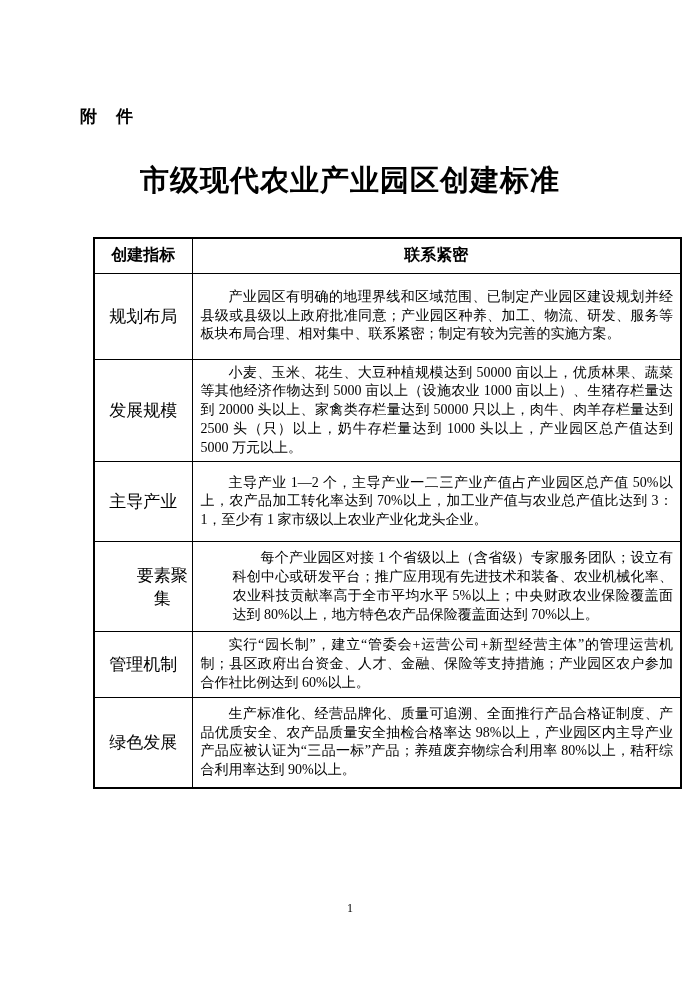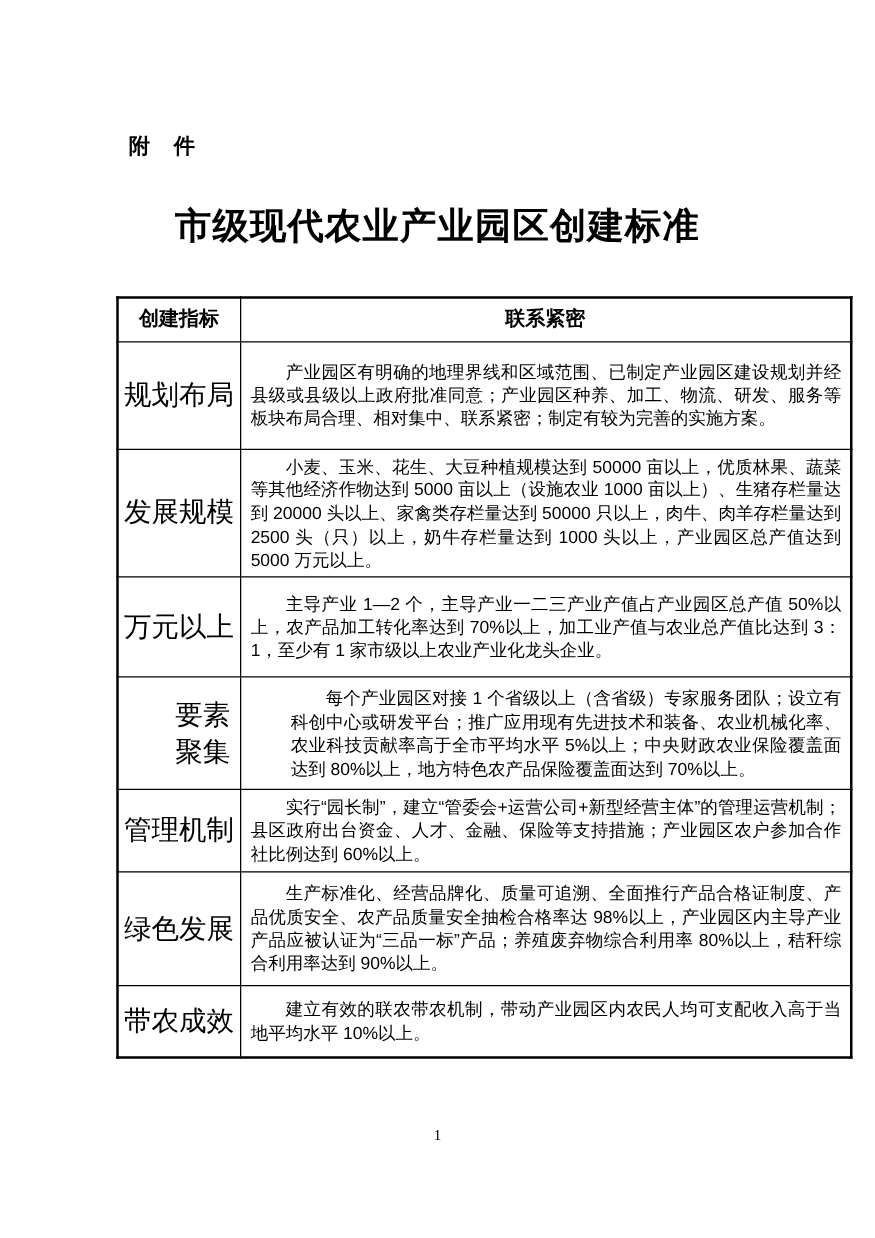--- a/index.html
+++ b/index.html
@@ -9,21 +9,21 @@
     height: 990px;
     background: #ffffff;
     position: relative;
     font-family: "Liberation Serif", "DejaVu Serif", serif;
     color: #000000;
     overflow: hidden;
   }
 
   .attachment {
     position: absolute;
-    left: 103px;
+    left: 80px;
     top: 105px;
     font-family: "Liberation Sans", "DejaVu Sans", sans-serif;
     font-weight: bold;
     font-size: 17px;
     letter-spacing: 1px;
   }
 
   .doc-title {
     position: absolute;
     top: 161px;
@@ -56,34 +56,34 @@
     height: 35px;
     font-family: "Liberation Sans", "DejaVu Sans", sans-serif;
     font-weight: bold;
     font-size: 16px;
     text-align: center;
     vertical-align: middle;
     padding: 2px;
   }
 
   td.cell-ind {
-    font-size: 22px;
+    font-size: 17px;
     text-align: center;
     vertical-align: middle;
     padding: 2px;
     font-family: "Liberation Serif", "DejaVu Serif", serif;
   }
   td.cell-con {
     font-size: 14px;
     line-height: 1.34;
     text-align: justify;
     vertical-align: middle;
     padding: 4px 7px 4px 8px;
     text-indent: 2em;
-    font-family: Liberation Sans, sans-serif;
+    font-family: Liberation Serif, serif;
   }
 
   
   tbody tr:nth-child(1) td { height: 86px; }
   tbody tr:nth-child(2) td { height: 100px; }
   tbody tr:nth-child(3) td { height: 80px; }
   tbody tr:nth-child(4) td { height: 90px; padding-left: 40px; }
   tbody tr:nth-child(5) td { height: 62px; }
   tbody tr:nth-child(6) td { height: 91px; }
   tbody tr:nth-child(7) td { height: 58px; }
@@ -114,35 +114,31 @@
   <tbody id="table-body">
       <tr>
         <td class="cell-ind">规划布局</td>
         <td class="cell-con">产业园区有明确的地理界线和区域范围、已制定产业园区建设规划并经县级或县级以上政府批准同意；产业园区种养、加工、物流、研发、服务等板块布局合理、相对集中、联系紧密；制定有较为完善的实施方案。</td>
       </tr>
       <tr>
         <td class="cell-ind">发展规模</td>
         <td class="cell-con">小麦、玉米、花生、大豆种植规模达到 50000 亩以上，优质林果、蔬菜等其他经济作物达到 5000 亩以上（设施农业 1000 亩以上）、生猪存栏量达到 20000 头以上、家禽类存栏量达到 50000 只以上，肉牛、肉羊存栏量达到 2500 头（只）以上，奶牛存栏量达到 1000 头以上，产业园区总产值达到 5000 万元以上。</td>
       </tr>
       <tr>
-        <td class="cell-ind">万元以上</td>
+        <td class="cell-ind">主导产业</td>
         <td class="cell-con">主导产业 1—2 个，主导产业一二三产业产值占产业园区总产值 50%以上，农产品加工转化率达到 70%以上，加工业产值与农业总产值比达到 3：1，至少有 1 家市级以上农业产业化龙头企业。</td>
       </tr>
       <tr>
         <td class="cell-ind">要素聚集</td>
         <td class="cell-con">每个产业园区对接 1 个省级以上（含省级）专家服务团队；设立有科创中心或研发平台；推广应用现有先进技术和装备、农业机械化率、农业科技贡献率高于全市平均水平 5%以上；中央财政农业保险覆盖面达到 80%以上，地方特色农产品保险覆盖面达到 70%以上。</td>
       </tr>
       <tr>
         <td class="cell-ind">管理机制</td>
         <td class="cell-con">实行“园长制”，建立“管委会+运营公司+新型经营主体”的管理运营机制；县区政府出台资金、人才、金融、保险等支持措施；产业园区农户参加合作社比例达到 60%以上。</td>
       </tr>
       <tr>
         <td class="cell-ind">绿色发展</td>
         <td class="cell-con">生产标准化、经营品牌化、质量可追溯、全面推行产品合格证制度、产品优质安全、农产品质量安全抽检合格率达 98%以上，产业园区内主导产业产品应被认证为“三品一标”产品；养殖废弃物综合利用率 80%以上，秸秆综合利用率达到 90%以上。</td>
       </tr>
-      <tr>
-        <td class="cell-ind">带农成效</td>
-        <td class="cell-con">建立有效的联农带农机制，带动产业园区内农民人均可支配收入高于当地平均水平 10%以上。</td>
-      </tr>
     </tbody>
 </table>
 
 <div class="pageno">1</div>
 
 </body></html>

